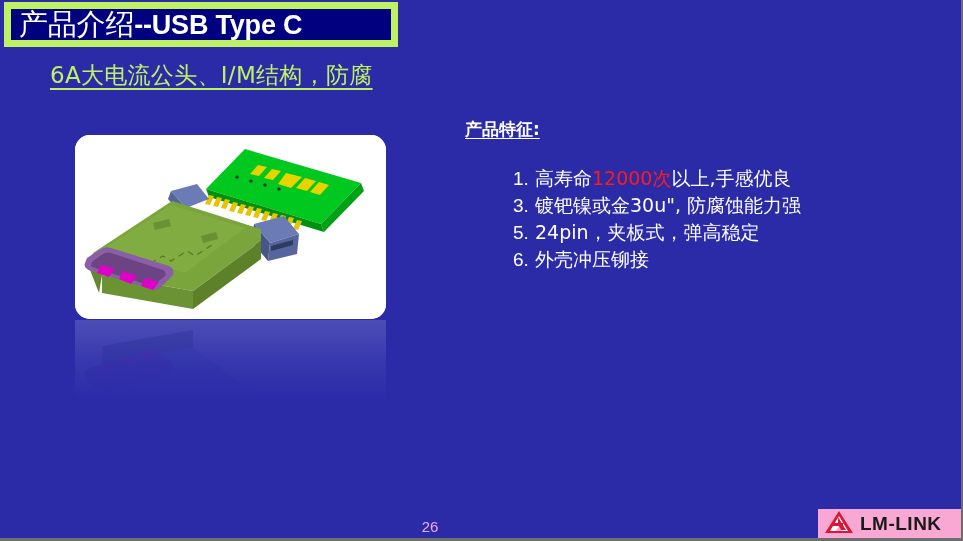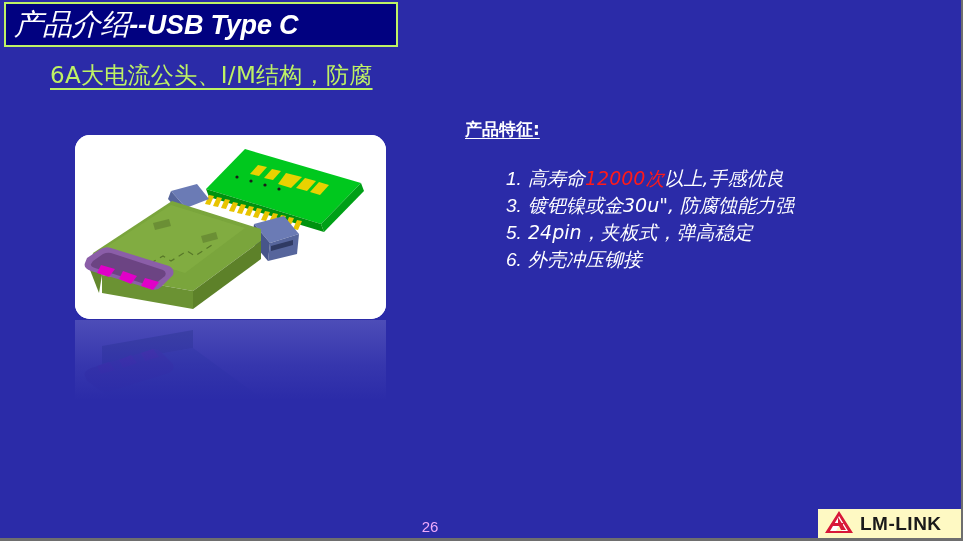--- a/index.html
+++ b/index.html
@@ -20,26 +20,25 @@
   }
 
   
   .title-box {
     position: absolute;
     left: 4px;
     top: 2px;
     width: 394px;
     height: 45px;
     background: #010180;
-    border: 2px solid #bef264;
+    border: 7px solid #bef264;
     box-sizing: border-box;
     display: flex;
     align-items: center;
     padding-left: 8px;
-    font-style: italic;
   }
   .title-text {
     color: #ffffff;
     font-size: 29px;
     line-height: 1;
     white-space: nowrap;
     letter-spacing: -0.2px;
   }
   .title-cn {
     font-family: "DejaVu Serif", "Liberation Serif", serif;
@@ -115,23 +114,22 @@
   .features-heading {
     font-size: 17px;
     font-weight: bold;
     text-decoration: underline;
     text-underline-offset: 3px;
     font-family: "DejaVu Sans", "Liberation Sans", sans-serif;
     margin-bottom: 24px;
   }
   .feature-list {
     list-style: none;
-    margin: 1px;
+    margin: 8px;
     padding: 0 0 0 40px;
-    font-style: italic;
   }
   .feature-list li {
     font-size: 19px;
     line-height: 26px;
     white-space: nowrap;
     font-family: "DejaVu Sans", "Liberation Sans", sans-serif;
     position: relative;
   }
   .feature-list li .num {
     display: inline-block;
@@ -154,21 +152,21 @@
     font-family: "Liberation Sans", "DejaVu Sans", sans-serif;
   }
 
   
   .logo-box {
     position: absolute;
     left: 818px;
     top: 509px;
     width: 145px;
     height: 29px;
-    background: #fef9c3;
+    background: #f9a8d4;
     display: flex;
     align-items: center;
     padding-left: 6px;
     box-sizing: border-box;
     overflow: hidden;
   }
   .logo-mark { flex: 0 0 auto; margin-right: 6px; }
   .logo-text {
     color: #1a1a1a;
     font-size: 19px;

